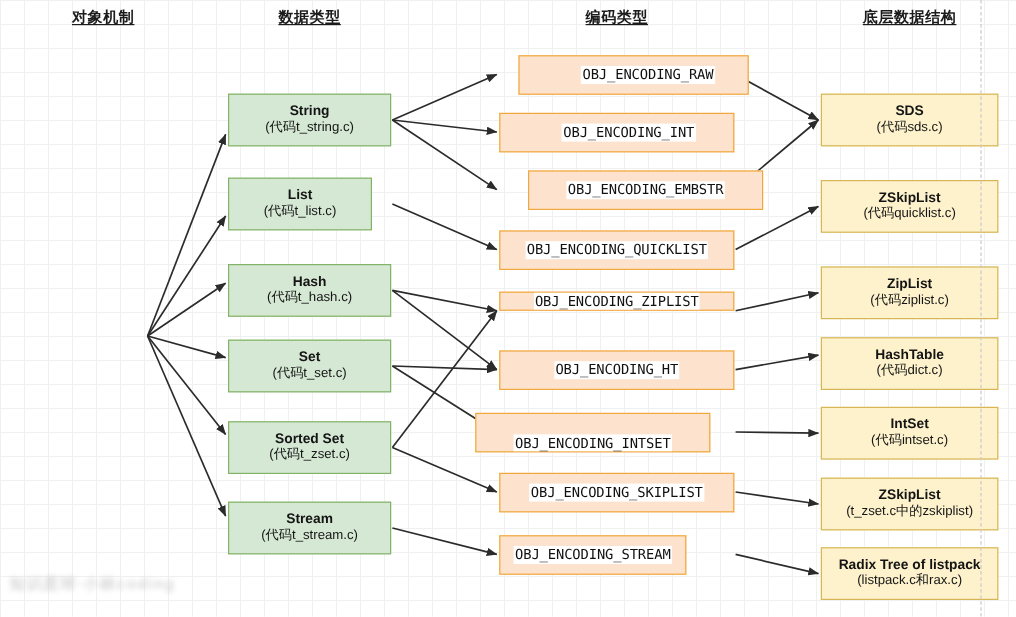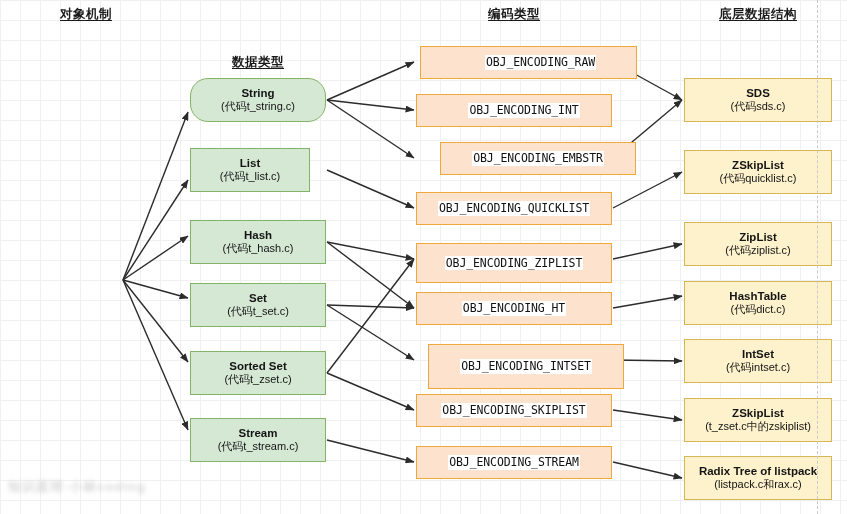--- a/index.html
+++ b/index.html
@@ -142,28 +142,28 @@
         <line x1="613" y1="259" x2="682" y2="244" stroke="#2b2b2b" stroke-width="1.4" marker-end="url(#arrowhead)"></line>
         <line x1="613" y1="308" x2="682" y2="296" stroke="#2b2b2b" stroke-width="1.4" marker-end="url(#arrowhead)"></line>
         <line x1="613" y1="360" x2="682" y2="361" stroke="#2b2b2b" stroke-width="1.4" marker-end="url(#arrowhead)"></line>
         <line x1="613" y1="410" x2="682" y2="420" stroke="#2b2b2b" stroke-width="1.4" marker-end="url(#arrowhead)"></line>
         <line x1="613" y1="462" x2="682" y2="478" stroke="#2b2b2b" stroke-width="1.4" marker-end="url(#arrowhead)"></line>
       </g>
   </svg>
 
   <div id="headers-layer">
       <div class="col-header" style="left: 86px; top: 6px;">对象机制</div>
-      <div class="col-header" style="left: 258px; top: 6px; margin-top: 48px;">数据类型</div>
+      <div class="col-header" style="left: 258px; top: 6px;">数据类型</div>
       <div class="col-header" style="left: 514px; top: 6px;">编码类型</div>
       <div class="col-header" style="left: 758px; top: 6px;">底层数据结构</div>
     </div>
 
 
   <div id="datatypes-layer">
-      <div class="node node-green" style="left: 190px; top: 78px; width: 136px; height: 44px; border-radius: 18px;">
+      <div class="node node-green" style="left: 190px; top: 78px; width: 136px; height: 44px;">
         <span class="t1">String</span>
         <span class="t2">(代码t_string.c)</span>
       </div>
       <div class="node node-green" style="left: 190px; top: 148px; width: 120px; height: 44px;">
         <span class="t1">List</span>
         <span class="t2">(代码t_list.c)</span>
       </div>
       <div class="node node-green" style="left: 190px; top: 220px; width: 136px; height: 44px;">
         <span class="t1">Hash</span>
         <span class="t2">(代码t_hash.c)</span>
@@ -175,45 +175,45 @@
       <div class="node node-green" style="left: 190px; top: 351px; width: 136px; height: 44px;">
         <span class="t1">Sorted Set</span>
         <span class="t2">(代码t_zset.c)</span>
       </div>
       <div class="node node-green" style="left: 190px; top: 418px; width: 136px; height: 44px;">
         <span class="t1">Stream</span>
         <span class="t2">(代码t_stream.c)</span>
       </div>
     </div>
   <div id="encodings-layer">
-      <div class="node node-orange" style="left: 420px; top: 46px; width: 217px; height: 33px; padding-left: 24px;">
+      <div class="node node-orange" style="left: 432px; top: 46px; width: 192px; height: 33px; padding-left: 24px;">
         <span class="code">OBJ_ENCODING_RAW</span>
       </div>
       <div class="node node-orange" style="left: 416px; top: 94px; width: 196px; height: 33px; padding-left: 20px;">
         <span class="code">OBJ_ENCODING_INT</span>
       </div>
       <div class="node node-orange" style="left: 440px; top: 142px; width: 196px; height: 33px;">
         <span class="code">OBJ_ENCODING_EMBSTR</span>
       </div>
       <div class="node node-orange" style="left: 416px; top: 192px; width: 196px; height: 33px;">
         <span class="code">OBJ_ENCODING_QUICKLIST</span>
       </div>
-      <div class="node node-orange" style="left: 416px; top: 243px; width: 196px; height: 40px;">
+      <div class="node node-orange" style="left: 416px; top: 243px; width: 196px; height: 16px;">
         <span class="code">OBJ_ENCODING_ZIPLIST</span>
       </div>
       <div class="node node-orange" style="left: 416px; top: 292px; width: 196px; height: 33px;">
         <span class="code">OBJ_ENCODING_HT</span>
       </div>
-      <div class="node node-orange" style="left: 428px; top: 344px; width: 196px; height: 45px;">
+      <div class="node node-orange" style="left: 396px; top: 344px; width: 196px; height: 33px; justify-content: flex-end;">
         <span class="code">OBJ_ENCODING_INTSET</span>
       </div>
       <div class="node node-orange" style="left: 416px; top: 394px; width: 196px; height: 33px;">
         <span class="code">OBJ_ENCODING_SKIPLIST</span>
       </div>
-      <div class="node node-orange" style="left: 416px; top: 446px; width: 196px; height: 33px;">
+      <div class="node node-orange" style="left: 416px; top: 446px; width: 156px; height: 33px;">
         <span class="code">OBJ_ENCODING_STREAM</span>
       </div>
     </div>
   <div id="structures-layer">
       <div class="node node-yellow" style="left: 684px; top: 78px; width: 148px; height: 44px;">
         <span class="t1">SDS</span>
         <span class="t2">(代码sds.c)</span>
       </div>
       <div class="node node-yellow" style="left: 684px; top: 150px; width: 148px; height: 44px;">
         <span class="t1">ZSkipList</span>

